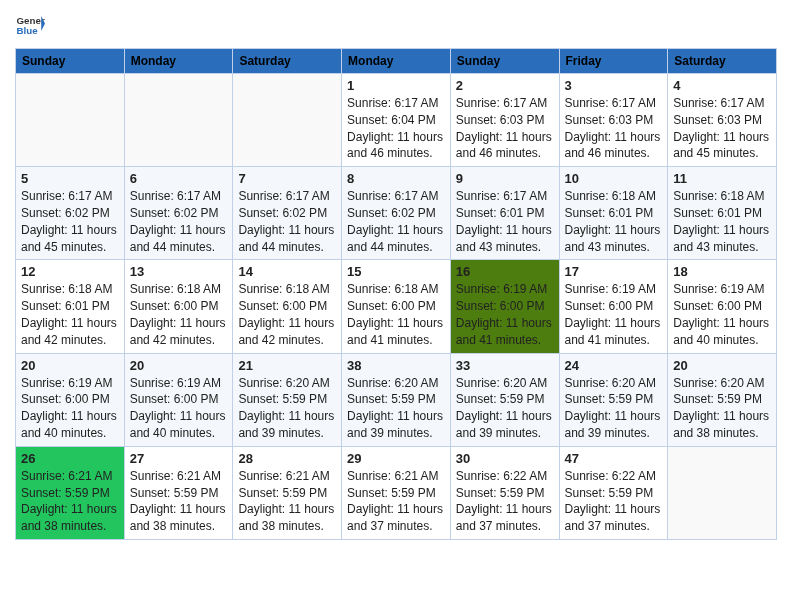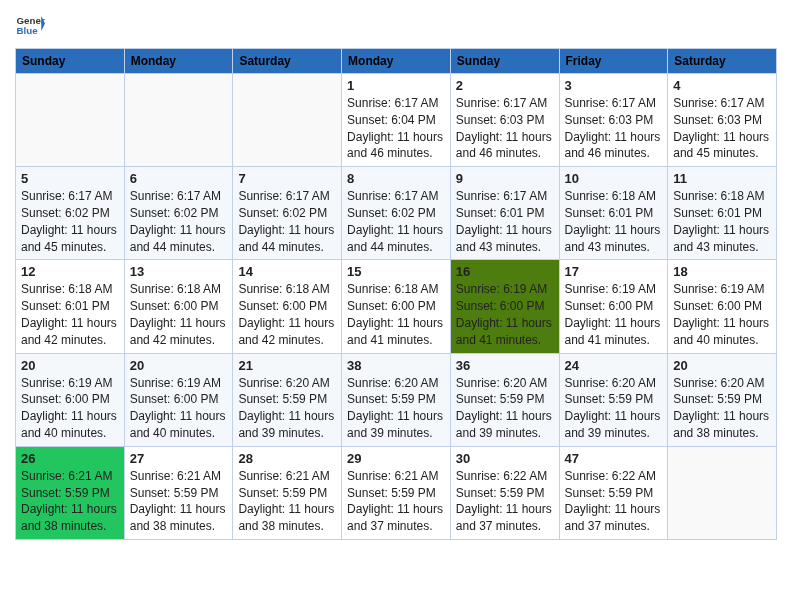--- a/index.html
+++ b/index.html
@@ -276,21 +276,21 @@
 and 39 minutes.</div>
           </td>
           <td style="background: rgb(244, 247, 251);">
             <span class="day-number">38</span>
             <div class="day-info" style="white-space: pre-line;">Sunrise: 6:20 AM
 Sunset: 5:59 PM
 Daylight: 11 hours
 and 39 minutes.</div>
           </td>
           <td style="background: rgb(244, 247, 251);">
-            <span class="day-number">36</span>
+            <span class="day-number">33</span>
             <div class="day-info" style="white-space: pre-line;">Sunrise: 6:20 AM
 Sunset: 5:59 PM
 Daylight: 11 hours
 and 39 minutes.</div>
           </td>
           <td style="background: rgb(244, 247, 251);">
             <span class="day-number">24</span>
             <div class="day-info" style="white-space: pre-line;">Sunrise: 6:20 AM
 Sunset: 5:59 PM
 Daylight: 11 hours

